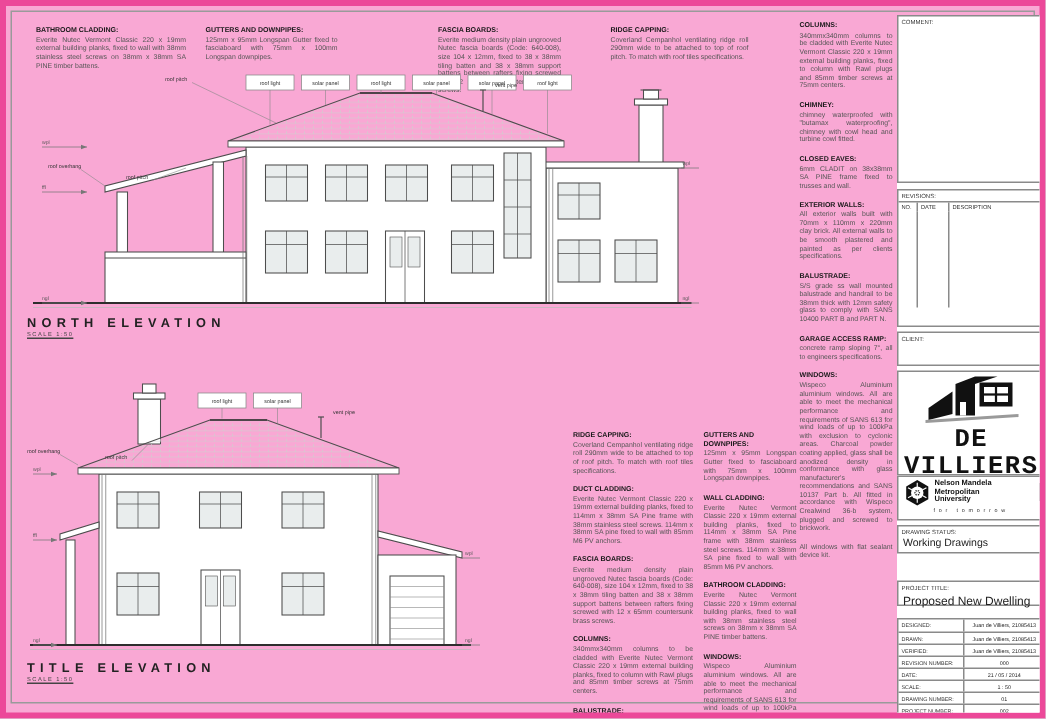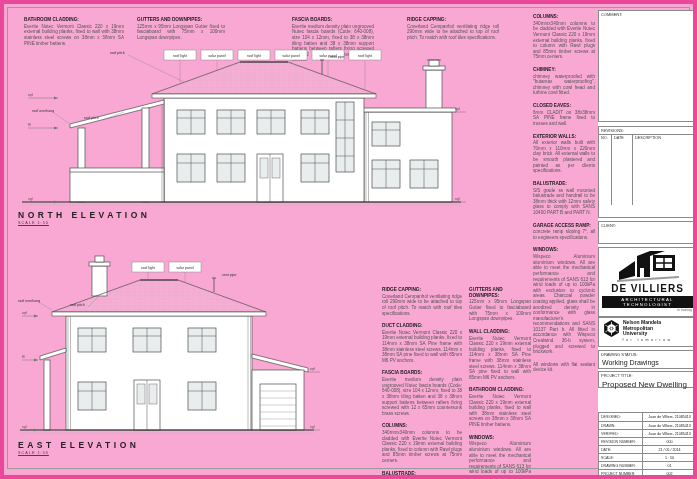--- a/index.html
+++ b/index.html
@@ -28,21 +28,21 @@
   .tb { position:absolute; left:594px; top:6px; width:99px; height:466px; background:#fff; }
   .tb-box { position:absolute; left:0; right:0; border:1px solid #8a8a8a; background:#fff; }
   .tb-lbl { font-size:4px; color:#333; padding:1px 2px; }
   .tb-val-lg { font-size:8px; color:#222; padding:1px 3px 2px; }
   .rev-head { display:flex; border-top:1px solid #8a8a8a; font-size:3.8px; color:#333; }
   .rev-head > div { padding:1px 2px; border-right:1px solid #8a8a8a; }
   .rev-body { display:flex; height:64px; }
   .rev-body > div { border-right:1px solid #8a8a8a; }
   .c1 { width:13px; } .c2 { width:21px; } .c3 { flex:1; border-right:none !important; }
   .logo-wrap { text-align:center; padding-top:2px; }
-  .dv-name { font-family:Liberation Sans, sans-serif; font-size:10px; font-weight:bold;
+  .dv-name { font-family:Liberation Mono, monospace; font-size:17px; font-weight:bold;
              letter-spacing:1px; color:#111; line-height:1.05; }
   .dv-bar { background:#111; color:#fff; font-size:4.4px; letter-spacing:1.2px;
             padding:1px 0; margin:1px 3px 0; }
   .dv-training { font-size:3.4px; color:#666; text-align:right; padding-right:4px; }
   .nmmu { display:flex; align-items:center; gap:3px; padding:2px 4px 0; }
   .nmmu-text { font-size:5px; font-weight:bold; color:#111; line-height:1.1; }
   .nmmu-tag { font-size:3.6px; letter-spacing:2.5px; color:#333; text-align:center; margin-top:1px; }
   .tb-row { display:flex; border-top:1px solid #8a8a8a; min-height:8px; align-items:center; }
   .tb-row:first-child { border-top:none; }
   .tb-row .lab { width:44px; font-size:3.6px; color:#333; padding:1px 2px;
@@ -363,21 +363,21 @@
       <line x1="8" y1="176" x2="24" y2="176"></line>
         <polygon points="20,174.5 24,176 20,177.5" fill="#777" stroke="none"></polygon>
         <text x="8" y="174" class="lv" stroke="none">ngl</text>
       <line x1="294" y1="118" x2="306" y2="118"></line>
         <text x="296" y="116" class="lv" stroke="none">wpl</text>
       <line x1="294" y1="176" x2="306" y2="176"></line>
         <text x="296" y="174" class="lv" stroke="none">ngl</text>
     </g>
   </svg>
 
-  <div class="elev-title" style="left:14px;top:436px">EAST ELEVATION</div>
+  <div class="elev-title" style="left:14px;top:436px">TITLE ELEVATION</div>
   <div class="elev-scale" style="left:14px;top:447px">SCALE 1:50</div>
 
   <div class="tb">
     <div class="tb-box" style="top:0;height:112px">
       <div class="tb-lbl">COMMENT:</div>
     </div>
 
     <div class="tb-box" style="top:116px;height:92px">
       <div class="tb-lbl">REVISIONS:</div>
       <div class="rev-head">
@@ -430,21 +430,21 @@
         </div>
       </div>
       <div class="nmmu-tag">for tomorrow</div>
     </div>
 
     <div class="tb-box" style="top:340px;height:19px">
       <div class="tb-lbl">DRAWING STATUS:</div>
       <div class="tb-val-lg" style="font-size:7px">Working Drawings</div>
     </div>
 
-    <div class="tb-box" style="top:361px;height:17px">
+    <div class="tb-box" style="top:377px;height:17px">
       <div class="tb-lbl">PROJECT TITLE:</div>
       <div class="tb-val-lg">Proposed New Dwelling</div>
     </div>
 
 
     <div class="tb-box" style="top:402px;height:68px">
       <div class="tb-row">
           <div class="lab">DESIGNED:</div>
           <div class="val">Juan de Villiers, 21085413</div>
         </div>

